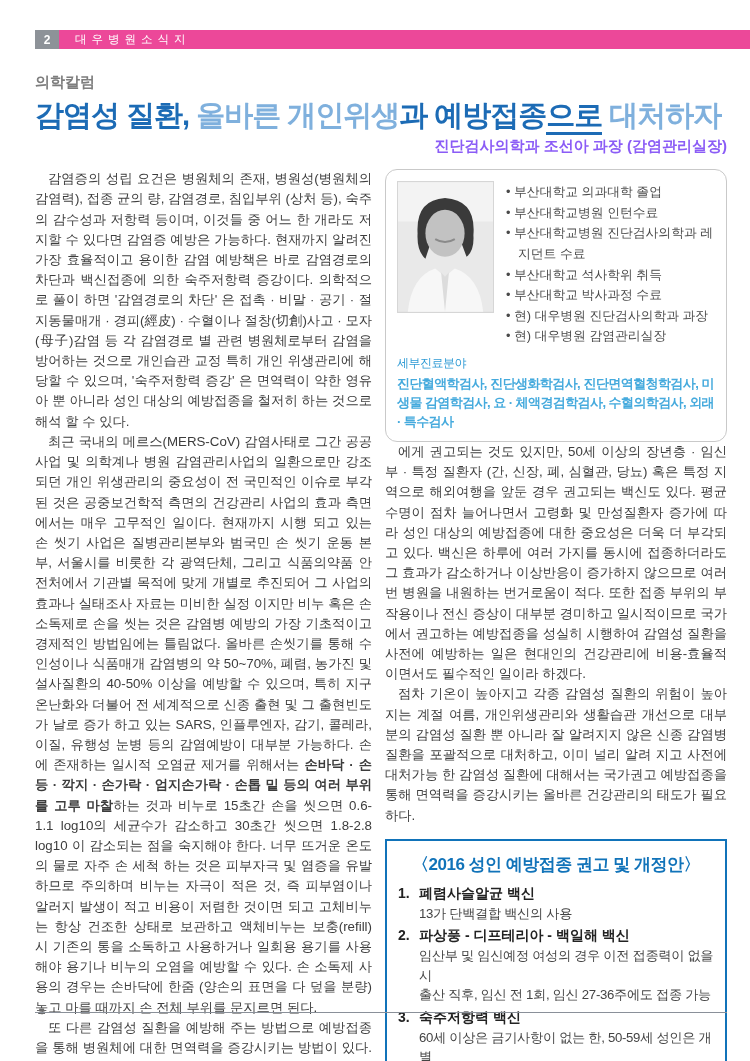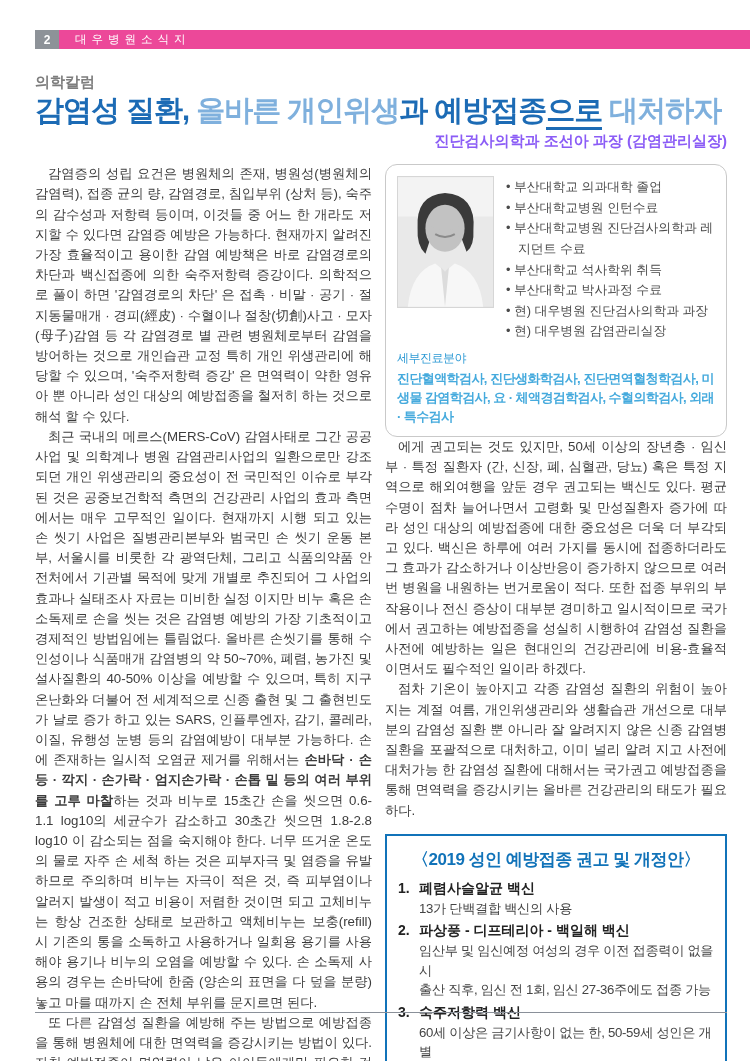--- a/index.html
+++ b/index.html
@@ -18,21 +18,21 @@
     display:flex; align-items:center; justify-content:center;
   }
   .barlabel {
     flex:1; background:#ec4899; color:#fff; font-size:11.5px;
     letter-spacing:5px; display:flex; align-items:center; padding-left:16px;
   }
 
   .column-label { margin-top:24px; font-size:15px; color:#7d7d7d; font-weight:bold; }
 
   h1.title {
-    font-size:29px; font-weight:bold; letter-spacing:-1px;
+    margin-top:5px; font-size:29px; font-weight:bold; letter-spacing:-1px;
     white-space:nowrap; line-height:1.25;
   }
   .t-dark { color:#1c6bb5; }
   .t-light { color:#7fb0dd; }
   .t-under { border-bottom:3px solid #1c6bb5; padding-bottom:1px; }
 
   .byline { margin-top:4px; text-align:right; font-size:15px; font-weight:bold; color:#8b5cf6; }
 
   .content { display:flex; margin-top:13px; gap:13px; }
   .col-left { width:337px; }
@@ -128,21 +128,21 @@
           <div class="spec-text">진단혈액학검사, 진단생화학검사, 진단면역혈청학검사, 미생물 감염학검사, 요 · 체액경검학검사, 수혈의학검사, 외래 · 특수검사</div>
         </div>
       </div>
 
       <div class="body-text">
         <p>에게 권고되는 것도 있지만, 50세 이상의 장년층 · 임신부 · 특정 질환자 (간, 신장, 폐, 심혈관, 당뇨) 혹은 특정 지역으로 해외여행을 앞둔 경우 권고되는 백신도 있다. 평균수명이 점차 늘어나면서 고령화 및 만성질환자 증가에 따라 성인 대상의 예방접종에 대한 중요성은 더욱 더 부각되고 있다. 백신은 하루에 여러 가지를 동시에 접종하더라도 그 효과가 감소하거나 이상반응이 증가하지 않으므로 여러 번 병원을 내원하는 번거로움이 적다. 또한 접종 부위의 부작용이나 전신 증상이 대부분 경미하고 일시적이므로 국가에서 권고하는 예방접종을 성실히 시행하여 감염성 질환을 사전에 예방하는 일은 현대인의 건강관리에 비용-효율적이면서도 필수적인 일이라 하겠다.</p>
         <p>점차 기온이 높아지고 각종 감염성 질환의 위험이 높아지는 계절 여름, 개인위생관리와 생활습관 개선으로 대부분의 감염성 질환 뿐 아니라 잘 알려지지 않은 신종 감염병 질환을 포괄적으로 대처하고, 이미 널리 알려 지고 사전에 대처가능 한 감염성 질환에 대해서는 국가권고 예방접종을 통해 면역력을 증강시키는 올바른 건강관리의 태도가 필요하다.</p>
       </div>
 
       <div class="vaccine-box">
-        <div class="vax-title">〈2019 성인 예방접종 권고 및 개정안〉</div>
+        <div class="vax-title">〈2016 성인 예방접종 권고 및 개정안〉</div>
 
         <div class="vax-item">
           <div class="vax-head">
               <span class="vax-num">1.</span>
               <span>폐렴사슬알균 백신</span>
             </div>
           <div class="vax-desc">13가 단백결합 백신의 사용</div>
         </div>
 
         <div class="vax-item">

